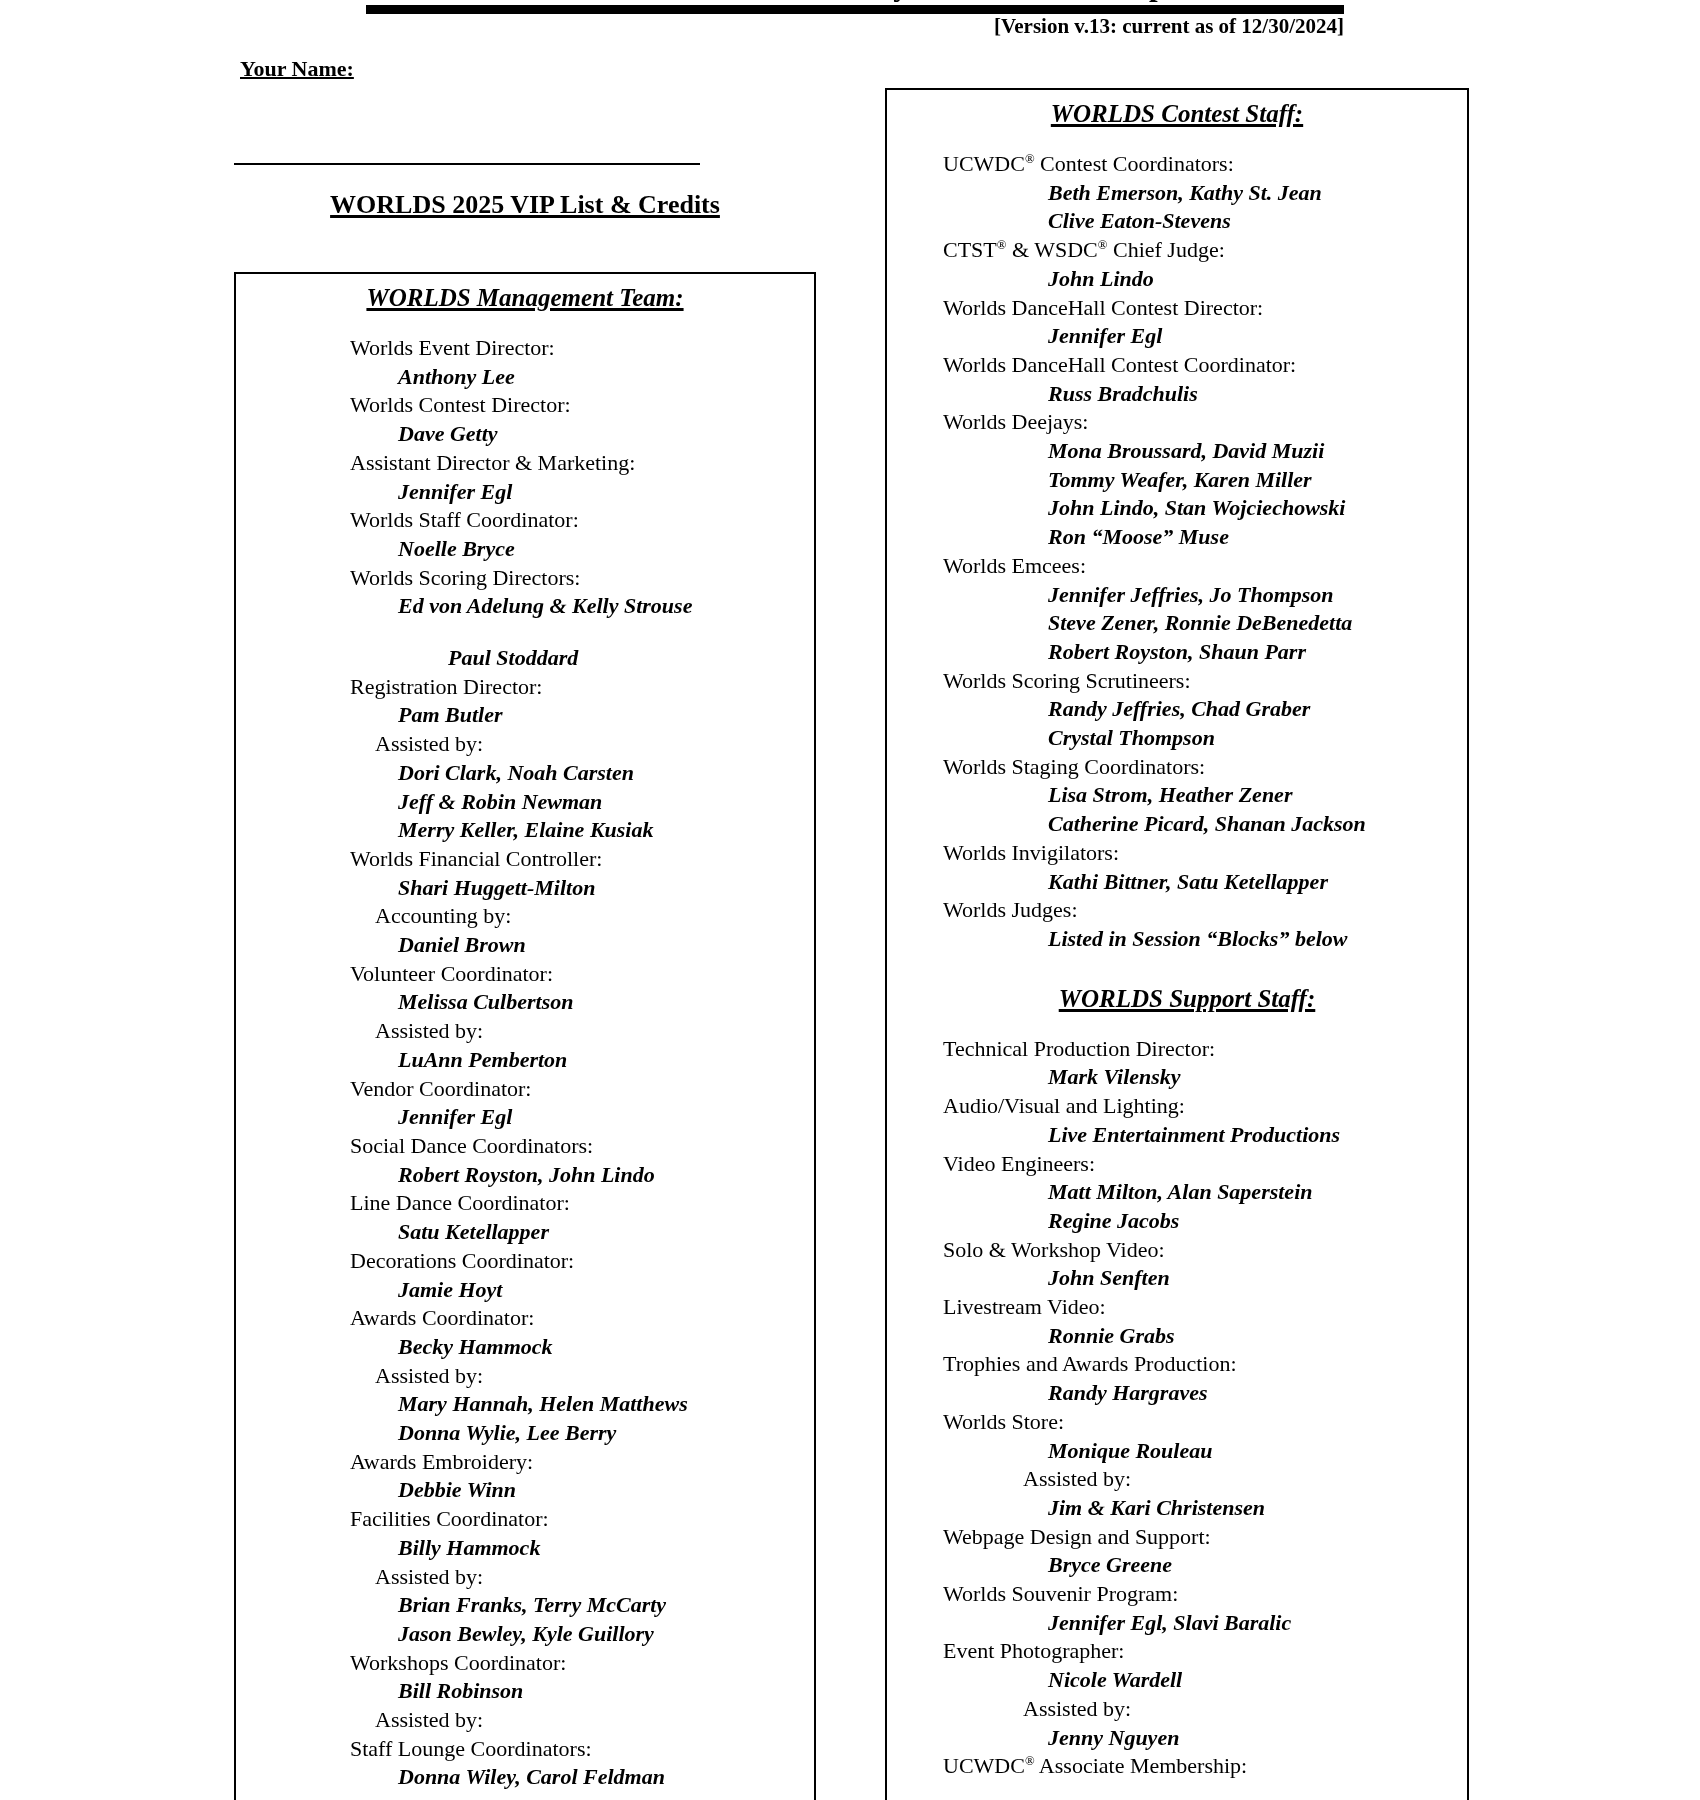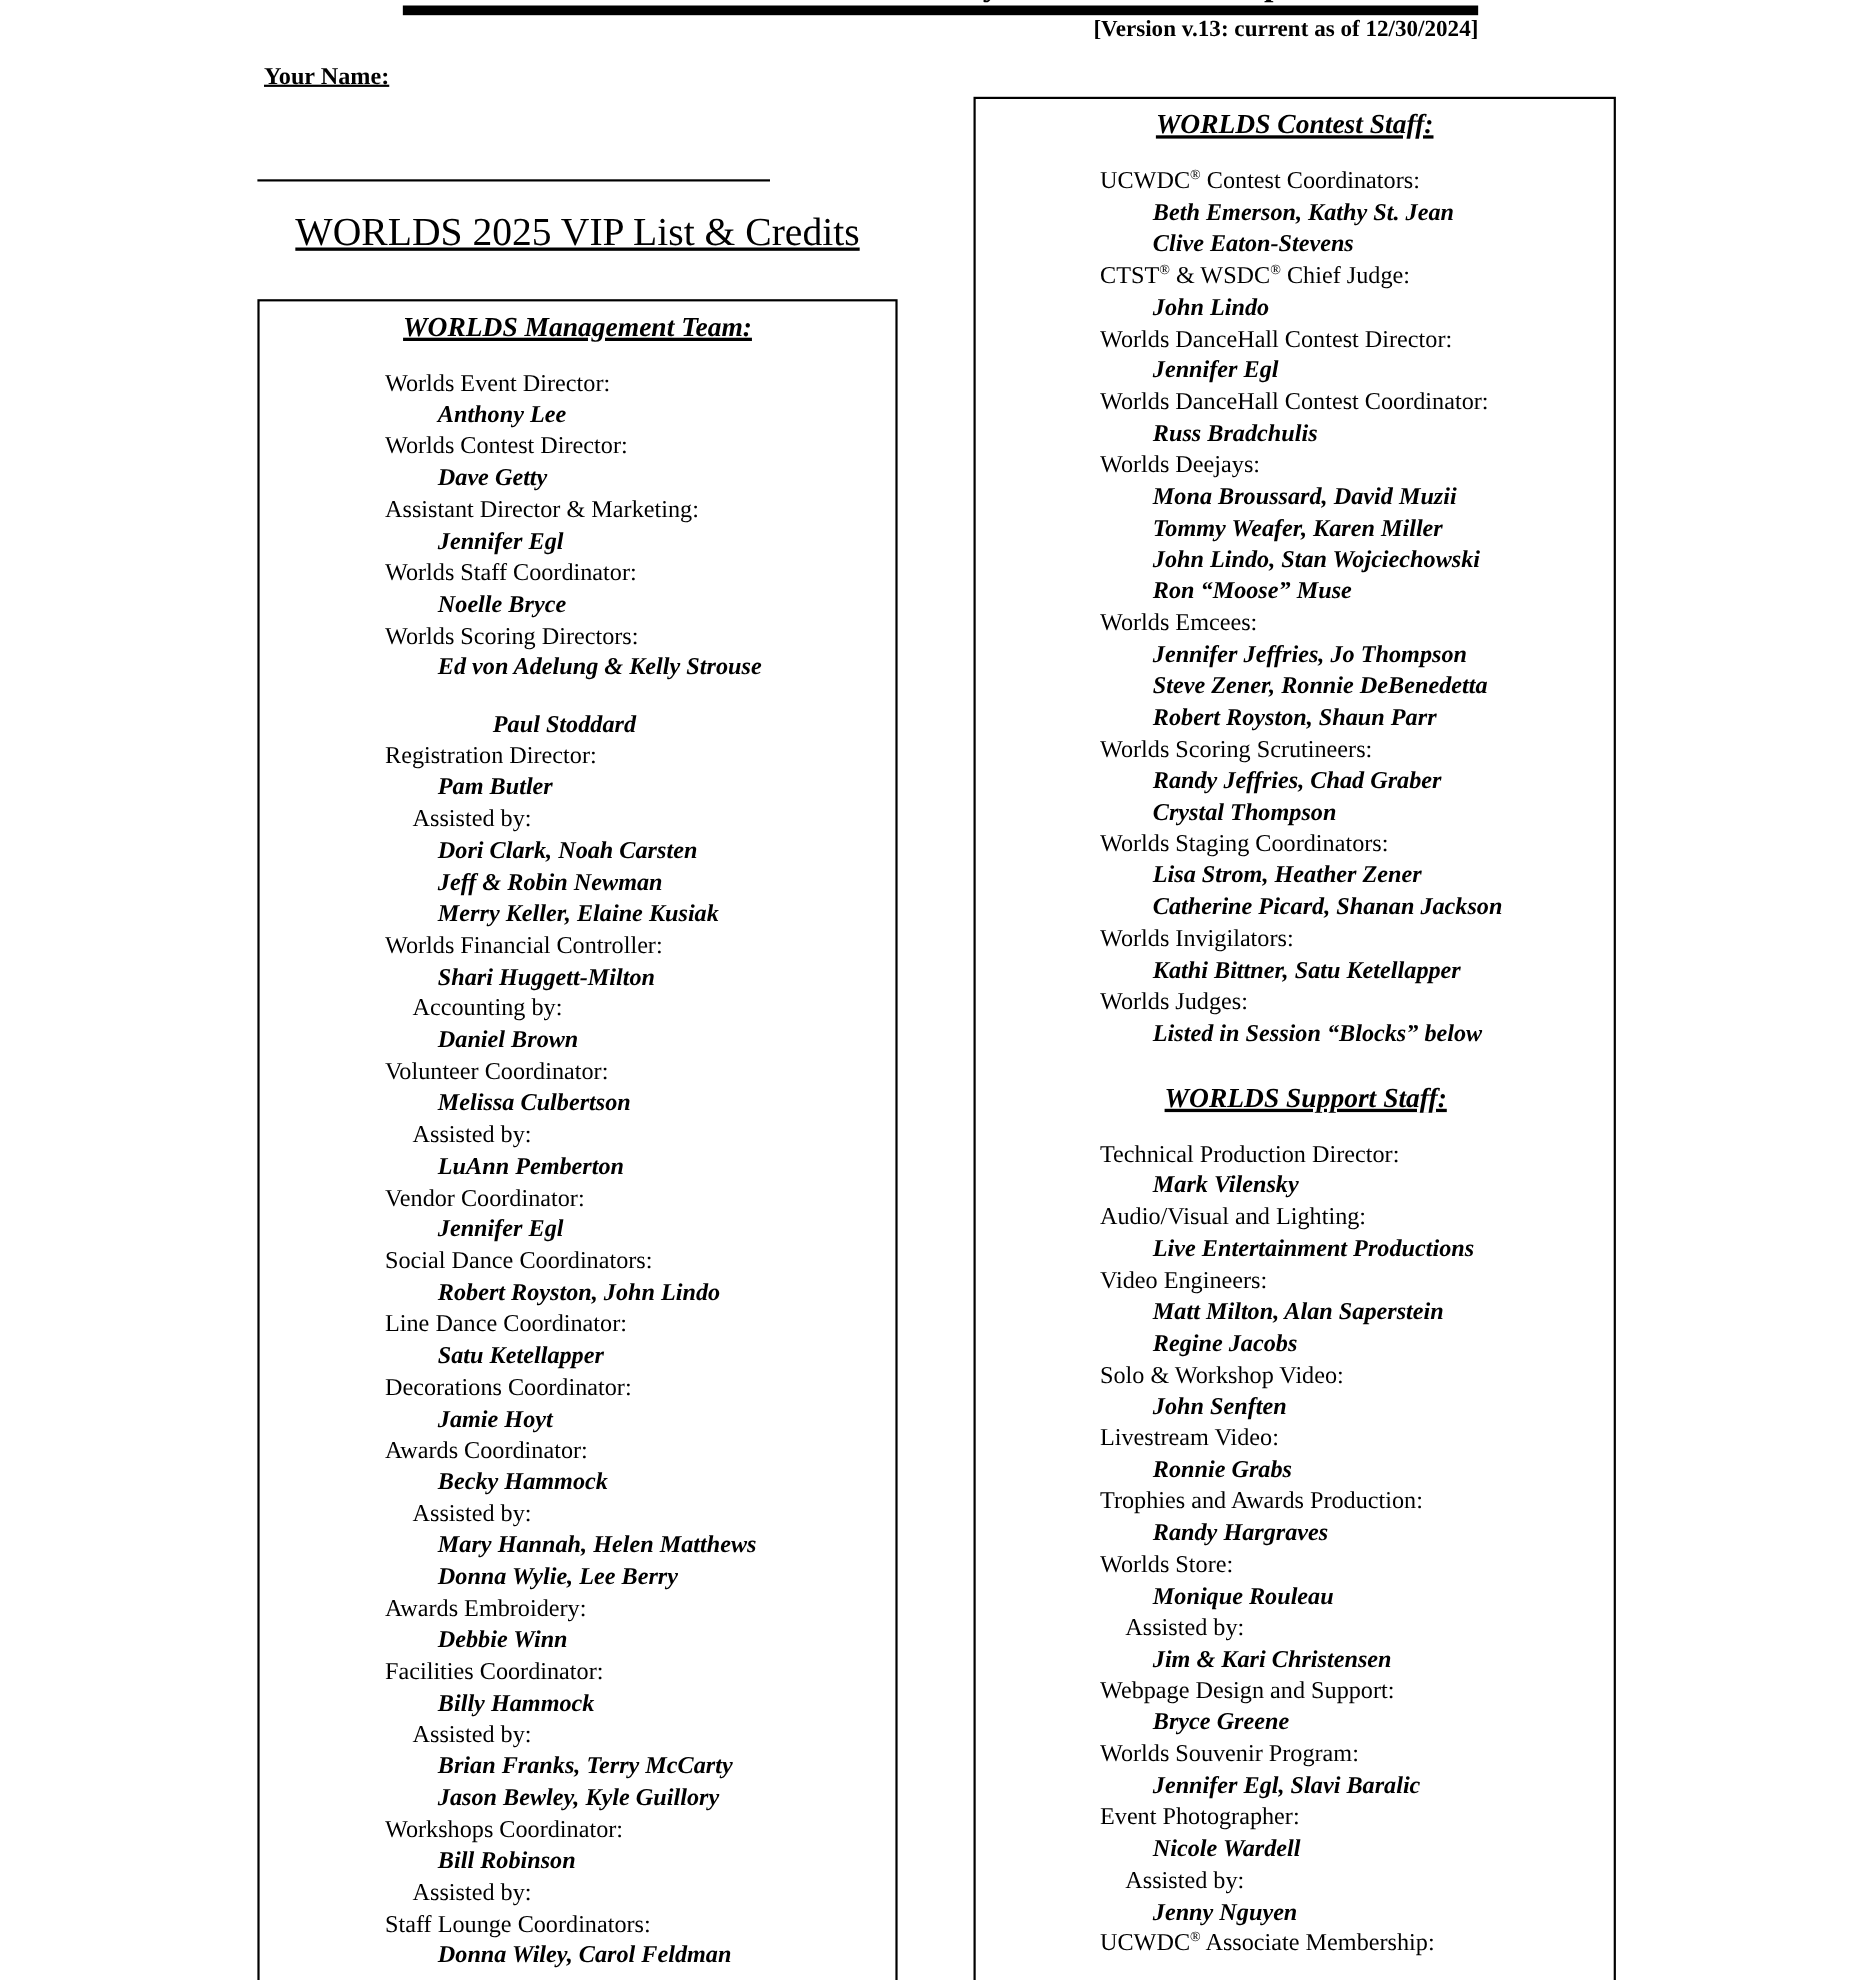--- a/index.html
+++ b/index.html
@@ -24,21 +24,21 @@
     font-size:21px; font-weight:bold;
   }
   #your-name {
     left:240px; top:56px; font-size:22px; font-weight:bold;
     text-decoration:underline; text-decoration-thickness:2px;
   }
   #name-rule { left:234px; top:163px; width:466px; border-top:2px solid #000; height:0; }
 
   #vip-heading {
     left:234px; top:190px; width:582px; text-align:center;
-    font-size:36px; font-weight:normal;
+    font-size:26px; font-weight:bold;
   }
   .u-thick { text-decoration:underline; text-decoration-thickness:3px; }
 
   .credit-box { border:2px solid #000; background:#fff; }
   #box-management { left:234px; top:272px; width:578px; height:1600px; }
   #box-staff     { left:885px; top:88px;  width:580px; height:1780px; }
 
   .box-heading {
     margin-top:10px; text-align:center;
     font-size:25px; font-weight:bold; font-style:italic; white-space:nowrap;
@@ -48,21 +48,21 @@
   .lines { margin-top:22px; }
   .line { font-size:22px; line-height:28.7px; white-space:nowrap; }
   .line.name  { font-weight:bold; font-style:italic; }
   .line.name2 { font-weight:bold; font-style:italic; }
 
   #box-management .line.role  { padding-left:114px; }
   #box-management .line.sub   { padding-left:139px; }
   #box-management .line.name  { padding-left:162px; }
   #box-management .line.name2 { padding-left:212px;margin-top:23px; }
 
-  #box-staff .line.role  { padding-left:113px; }
+  #box-staff .line.role  { padding-left:56px; }
   #box-staff .line.sub   { padding-left:136px; }
   #box-staff .line.name  { padding-left:161px; }
 
   #support-heading-wrap { margin-top:31px;padding-left:20px; }
 
   sup.reg { font-size:0.58em; vertical-align:super; line-height:0; }
 </style>
 </head>
 <body>
 

